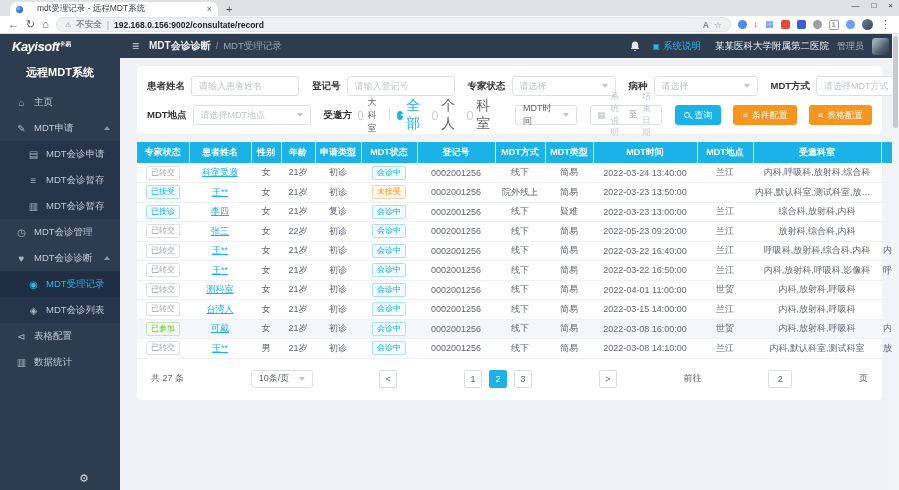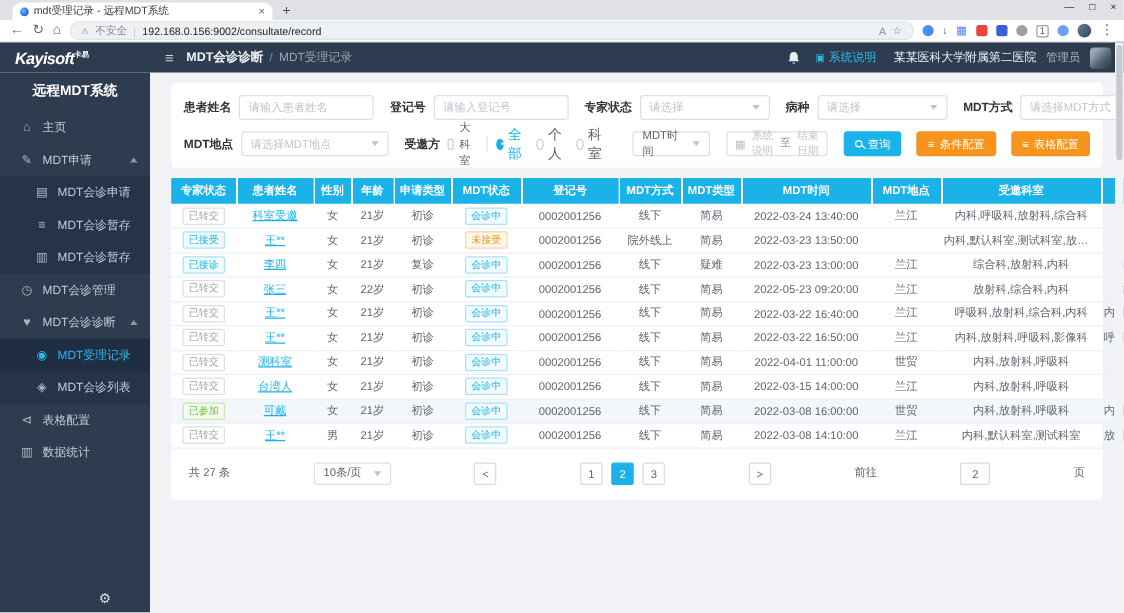--- a/index.html
+++ b/index.html
@@ -2,29 +2,29 @@
 <html><head>
 <meta charset="utf-8">
 <style>
   * { box-sizing: border-box; margin: 0; padding: 0; }
   html,body { width:899px; height:490px; overflow:hidden; }
   body { font-family:"Liberation Sans","DejaVu Sans",sans-serif; background:#f0f2f5; font-size:10px; color:#606266; }
   .screen { position:relative; width:899px; height:490px; overflow:hidden; }
 
   
   .tabstrip { height:16px; background:#dfe1e5; display:flex; align-items:flex-end; position:relative; }
-  .tab { background:#fff; border-radius:7px 7px 0 0; height:14px; width:208px; margin-left:10px; display:flex; align-items:center; gap:4px; padding:0 6px; font-size:8.5px; color:#3c4043; }
+  .tab { background:#fff; border-radius:7px 7px 0 0; height:14px; width:208px; margin-left:10px; display:flex; align-items:center; gap:14px; padding:0 6px; font-size:8.5px; color:#3c4043; }
   .favicon { width:7px; height:7px; border-radius:50%; background:radial-gradient(circle at 35% 35%, #7ab4f5, #1a73e8 60%, #b33025); flex:none; }
   .tab-title { white-space:nowrap; overflow:hidden; text-overflow:ellipsis; flex:1; }
   .tab-close { color:#5f6368; font-size:9px; cursor:default; }
   .newtab { color:#474b50; font-size:11px; margin-left:8px; padding-bottom:1px; }
   .wincontrols { position:absolute; right:6px; top:1px; display:flex; gap:12px; color:#202124; font-size:8px; }
   .toolbar { height:18px; background:#fff; border-bottom:1px solid #d6d9dd; display:flex; align-items:center; gap:7px; padding:0 8px; color:#5f6368; }
   .navicon { font-size:11px; line-height:1; color:#5f6368; }
-  .omnibox { flex:1; height:15px; background:#eef1f3; border:1px solid #e0e3e7; border-radius:7px; display:flex; align-items:center; gap:5px; padding:0 8px; font-size:8.5px; color:#80868b; }
+  .omnibox { flex:1; height:15px; background:#eef1f3; border:1px solid #e0e3e7; border-radius:7px; display:flex; align-items:center; gap:5px; padding:0 8px; font-size:8.5px; color:#80868b;font-weight:bold; }
   .omnibox .url { color:#202124; }
   .omnibox .sep { color:#c0c4c9; }
   .omnibox .spacer { flex:1; }
   .ext { width:9px; height:9px; border-radius:2px; flex:none; }
   .ext.round { border-radius:50%; }
   .avatar-sm { width:11px; height:11px; border-radius:50%; background:linear-gradient(135deg,#6b7f95,#33475c); flex:none; }
 
   
   .appheader { height:24px; background:#2e3c50; display:flex; align-items:center; color:#fff; }
   .logo { width:130px; flex:none; padding-left:12px; font-size:13px; font-weight:bold; font-style:italic; letter-spacing:-0.5px; color:#fff; }
@@ -67,21 +67,21 @@
   .fselect { justify-content:space-between; }
   .fselect .ph { color:#bfc4cc; }
   .caret-down { width:0; height:0; border-left:3px solid transparent; border-right:3px solid transparent; border-top:4px solid #c0c4cc; margin-left:6px; }
   .cb { width:9px; height:9px; border:1px solid #c8ccd4; border-radius:2px; margin-right:4px; background:#fff; }
   .cblabel { font-size:9px; color:#606266; }
   .vdivider { width:1px; height:12px; background:#dde0e6; margin:0 8px; }
   .radio { display:flex; align-items:center; margin-right:9px; }
   .rdot { width:9px; height:9px; border-radius:50%; border:1px solid #c8ccd4; margin-right:3px; background:#fff; position:relative; }
   .radio.sel .rdot { border-color:#1bb2e8; background:#1bb2e8; }
   .radio.sel .rdot::after { content:""; position:absolute; left:2.5px; top:2.5px; width:2px; height:2px; border-radius:50%; background:#fff; }
-  .radio .rlabel { font-size:11px; color:#606266; }
+  .radio .rlabel { font-size:14px; color:#606266; }
   .radio.sel .rlabel { color:#1bb2e8; }
   .daterange { height:20px; border:1px solid #dcdfe6; border-radius:3px; display:flex; align-items:center; gap:5px; padding:0 6px; font-size:8.5px; color:#bfc4cc; margin-right:13px; }
   .daterange .mid { color:#909399; }
   .dr-icon { color:#c0c4cc; font-size:9px; }
   .btn { height:20px; border-radius:3px; border:none; display:flex; align-items:center; gap:4px; padding:0 9px; font-size:9px; color:#fff; cursor:default; white-space:nowrap; }
   .btn-search { background:#1bb2e8; margin-right:12px; }
   .btn-orange { background:#f7941d; margin-right:12px; }
   .mag { width:6px; height:6px; border:1.2px solid #fff; border-radius:50%; position:relative; flex:none; }
   .mag::after { content:""; position:absolute; width:3.5px; height:1.2px; background:#fff; transform:rotate(45deg); right:-3px; bottom:-1.5px; }
   .btn-lines { font-size:9px; line-height:1; }

